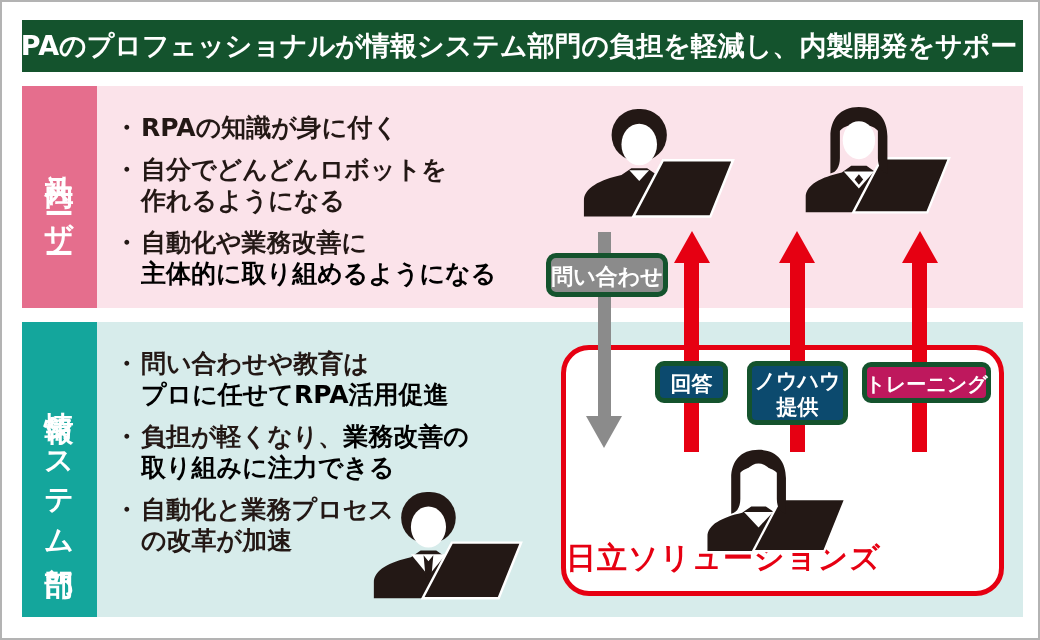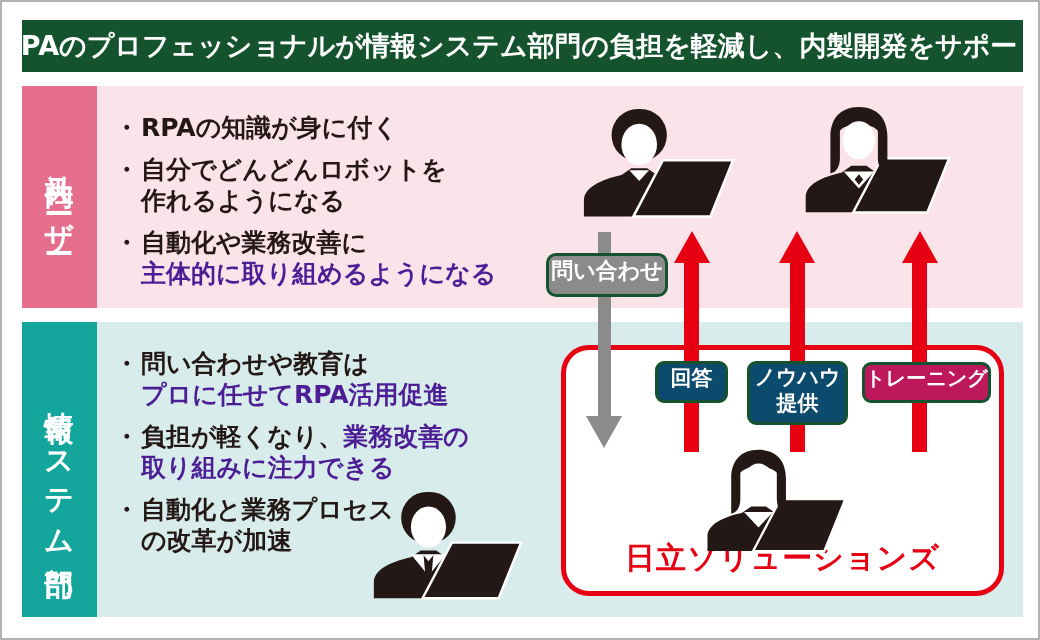--- a/index.html
+++ b/index.html
@@ -21,47 +21,47 @@
   .band-it    { background:#14a69c; }
   .vlabel { position:absolute; left:50%; top:50%; transform:translate(-50%,-50%);
             writing-mode:vertical-rl; color:#fff; font-weight:bold; font-size:29px;
             letter-spacing:4px; white-space:nowrap; }
 
   
   .bullets { position:absolute; left:92px; top:26px; width:470px; }
   .bullet { display:flex; margin-bottom:11px; font-size:25px; font-weight:600;
             color:#231815; line-height:31px; }
   .bullet .dot { flex:none; width:27px; }
-  .seg-red { color:#4c1d95; }
+  .seg-red { color:#000000; }
 
   
   .provider-box { position:absolute; left:559px; top:343px; width:443px; height:251px;
                   background:#fff; border:5px solid #e60012; border-radius:28px; z-index:1; }
-  .provider-name { position:absolute; left:0; right:0; bottom:12px; text-align:center;
+  .provider-name { position:absolute; left:0; right:0; bottom:12px; text-align:left;
                    color:#e60012; font-weight:bold; font-size:30px; letter-spacing:1px; }
 
   
   .arrow { position:absolute; z-index:2; }
   .shaft { position:absolute; }
   .gray-shaft { left:596px; top:230px; width:13px; height:186px; background:#8b8b8b; }
   .gray-head  { left:584px; top:414px; width:0; height:0;
                 border-left:18px solid transparent; border-right:18px solid transparent;
                 border-top:32px solid #8b8b8b; }
   .red-shaft { width:15px; top:258px; height:192px; background:#e60012; }
   .red-head  { width:0; height:0; top:229px;
                border-left:18px solid transparent; border-right:18px solid transparent;
                border-bottom:32px solid #e60012; }
   .shaft-a { left:682px; } .head-a { left:672px; }
   .shaft-b { left:788px; } .head-b { left:777px; }
   .shaft-c { left:910px; } .head-c { left:900px; }
 
   
   .flow-label { position:absolute; z-index:4; display:flex; flex-direction:column;
-                align-items:center; justify-content:flex-start; color:#fff; font-weight:600;
-                border:3px solid #14532d; text-align:center; white-space:nowrap; }
+                align-items:center; justify-content:flex-end; color:#fff; font-weight:600;
+                border:5px solid #14532d; text-align:center; white-space:nowrap; }
   .label-inquiry  { left:544px; top:251px; width:122px; height:44px; background:#8b8b8b;
                     border-radius:10px; font-size:22px; }
   .label-answer   { left:653px; top:359px; width:73px;  height:42px; background:#0c4a6e;
                     border-radius:9px; font-size:21px; }
   .label-knowhow  { left:745px; top:359px; width:101px; height:64px; background:#0c4a6e;
                     border-radius:9px; font-size:21px; line-height:26px; }
   .label-training { left:860px; top:360px; width:129px; height:41px; background:#be185d;
                     border-radius:9px; font-size:20px; }
 
   

